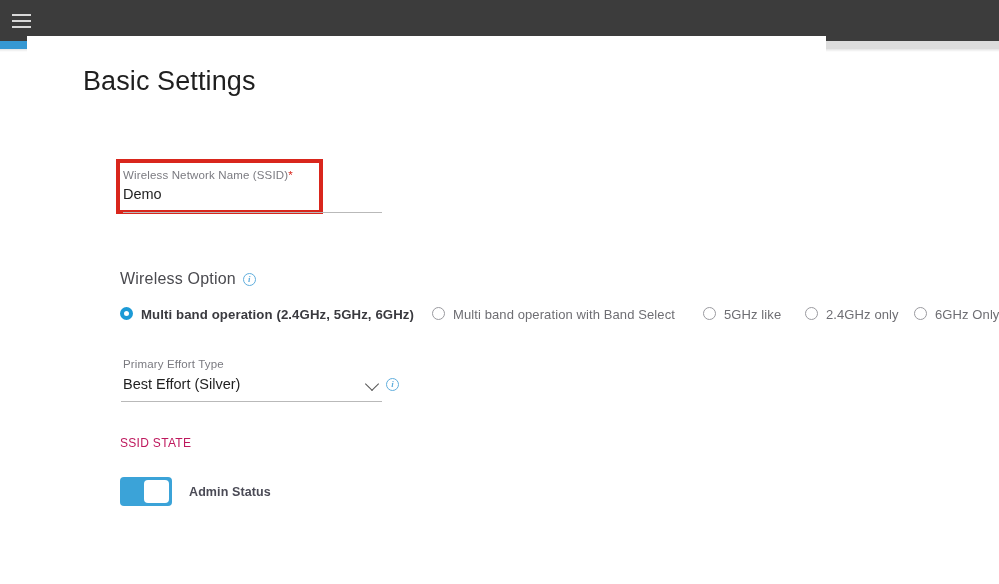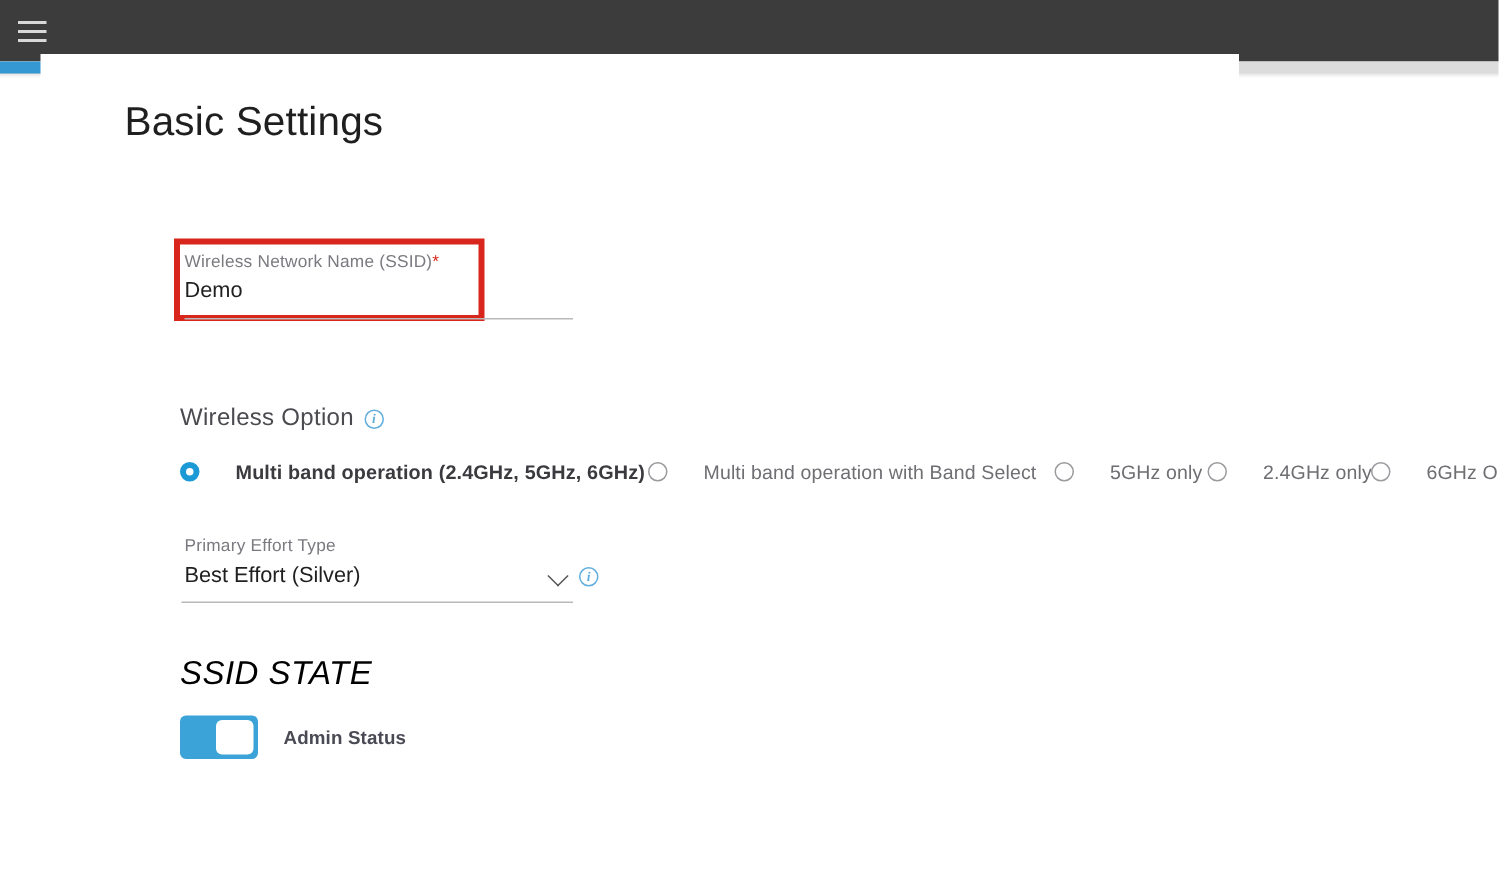--- a/index.html
+++ b/index.html
@@ -121,21 +121,21 @@
     font-style: italic; font-weight: bold;
     cursor: pointer;
   }
 
   .radio-row {
     position: absolute; left: 93px; top: 271px;
     width: 900px; height: 22px;
   }
   .radio-opt {
     position: absolute; top: 0;
-    display: flex; align-items: center; gap: 24px;
+    display: flex; gap: 8px;
     cursor: pointer; white-space: nowrap;
   }
   .radio-mark {
     width: 13px; height: 13px; border-radius: 50%;
     border: 1.6px solid #9a9a9f; background: #fff;
     flex: 0 0 auto;
   }
   .radio-opt.selected .radio-mark {
     border: 4px solid #1c9ad6;
     background: #ffffff;
@@ -171,21 +171,21 @@
     border-right: 1.6px solid #555; border-bottom: 1.6px solid #555;
     transform: rotate(45deg);
   }
   .select-info {
     position: absolute; left: 359px; top: 342px;
   }
 
   
   .state-heading {
     position: absolute; left: 93px; top: 400px;
-    font-size: 22px; color: #000000; letter-spacing: .3px; font-style: italic;
+    font-size: 12px; color: #be185d; letter-spacing: .3px;
   }
   .toggle-row {
     position: absolute; left: 93px;
     display: flex; align-items: center; gap: 17px;
   }
   .toggle-row.row1 { top: 441px; text-align: center; }
   .toggle-row.row2 { top: 488px; }
   .toggle {
     width: 52px; height: 29px; border-radius: 4px;
     background: #3ba3d8; position: relative;
@@ -239,21 +239,21 @@
       <div class="radio-opt selected" style="left: 0px;">
         <span class="radio-mark"></span>
         <span class="radio-label">Multi band operation (2.4GHz, 5GHz, 6GHz)</span>
       </div>
       <div class="radio-opt" style="left: 312px;">
         <span class="radio-mark"></span>
         <span class="radio-label">Multi band operation with Band Select</span>
       </div>
       <div class="radio-opt" style="left: 583px;">
         <span class="radio-mark"></span>
-        <span class="radio-label">5GHz only</span>
+        <span class="radio-label">5GHz like</span>
       </div>
       <div class="radio-opt" style="left: 685px;">
         <span class="radio-mark"></span>
         <span class="radio-label">2.4GHz only</span>
       </div>
       <div class="radio-opt" style="left: 794px;">
         <span class="radio-mark"></span>
         <span class="radio-label">6GHz Only</span>
       </div>
     </div>

